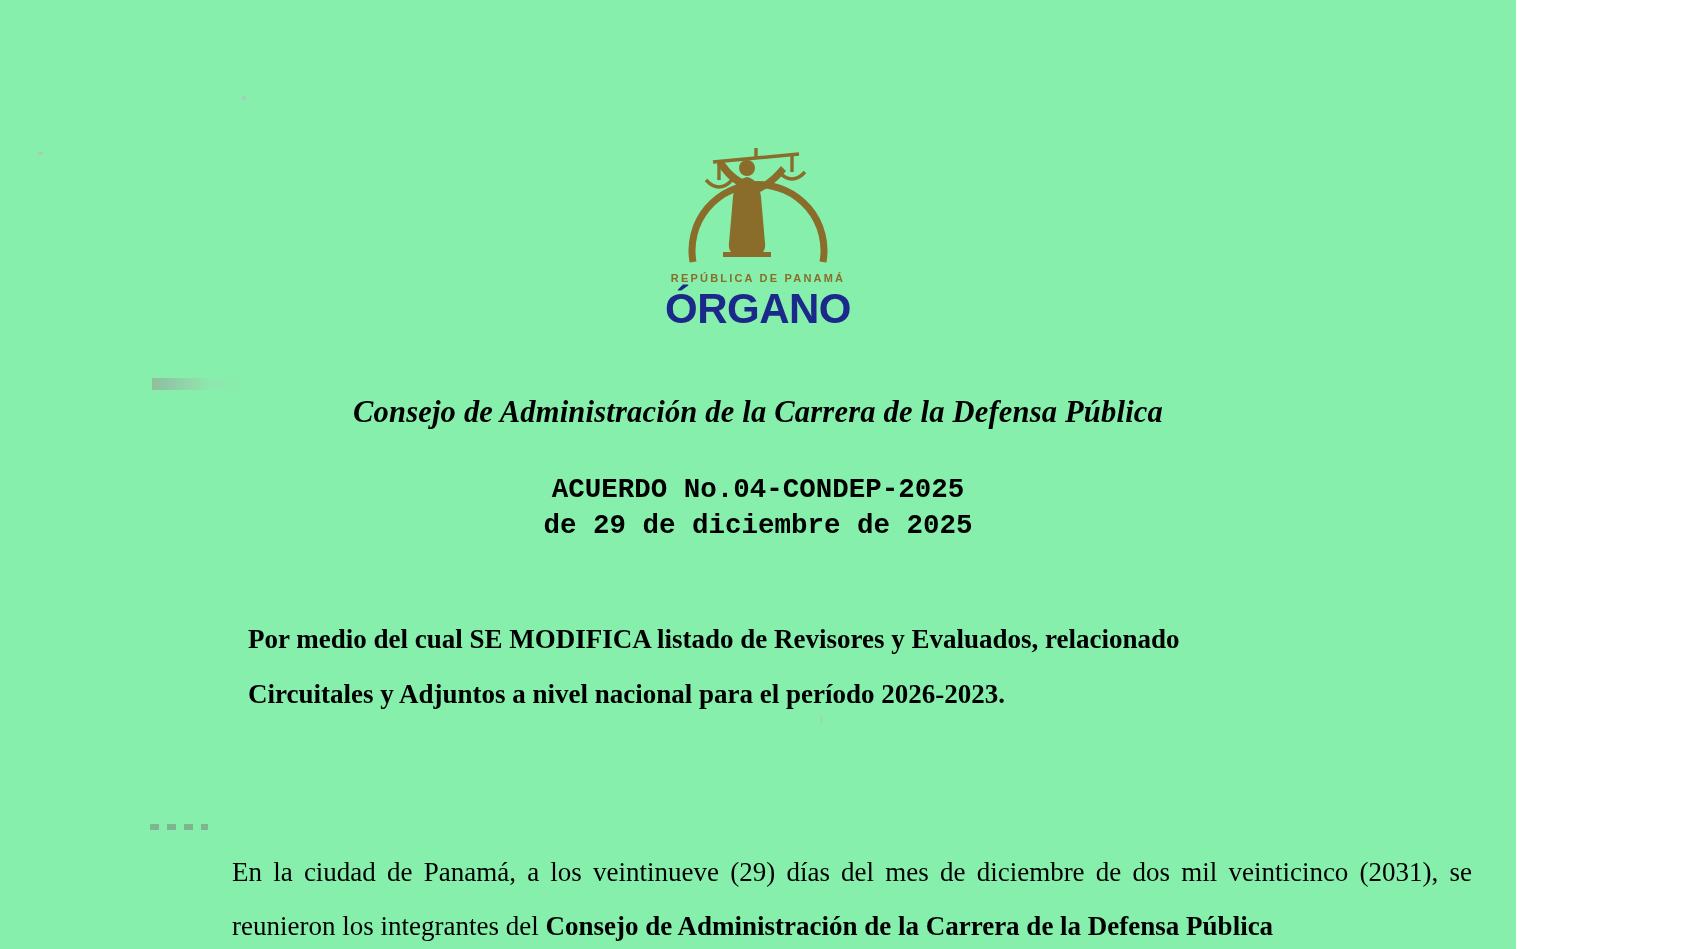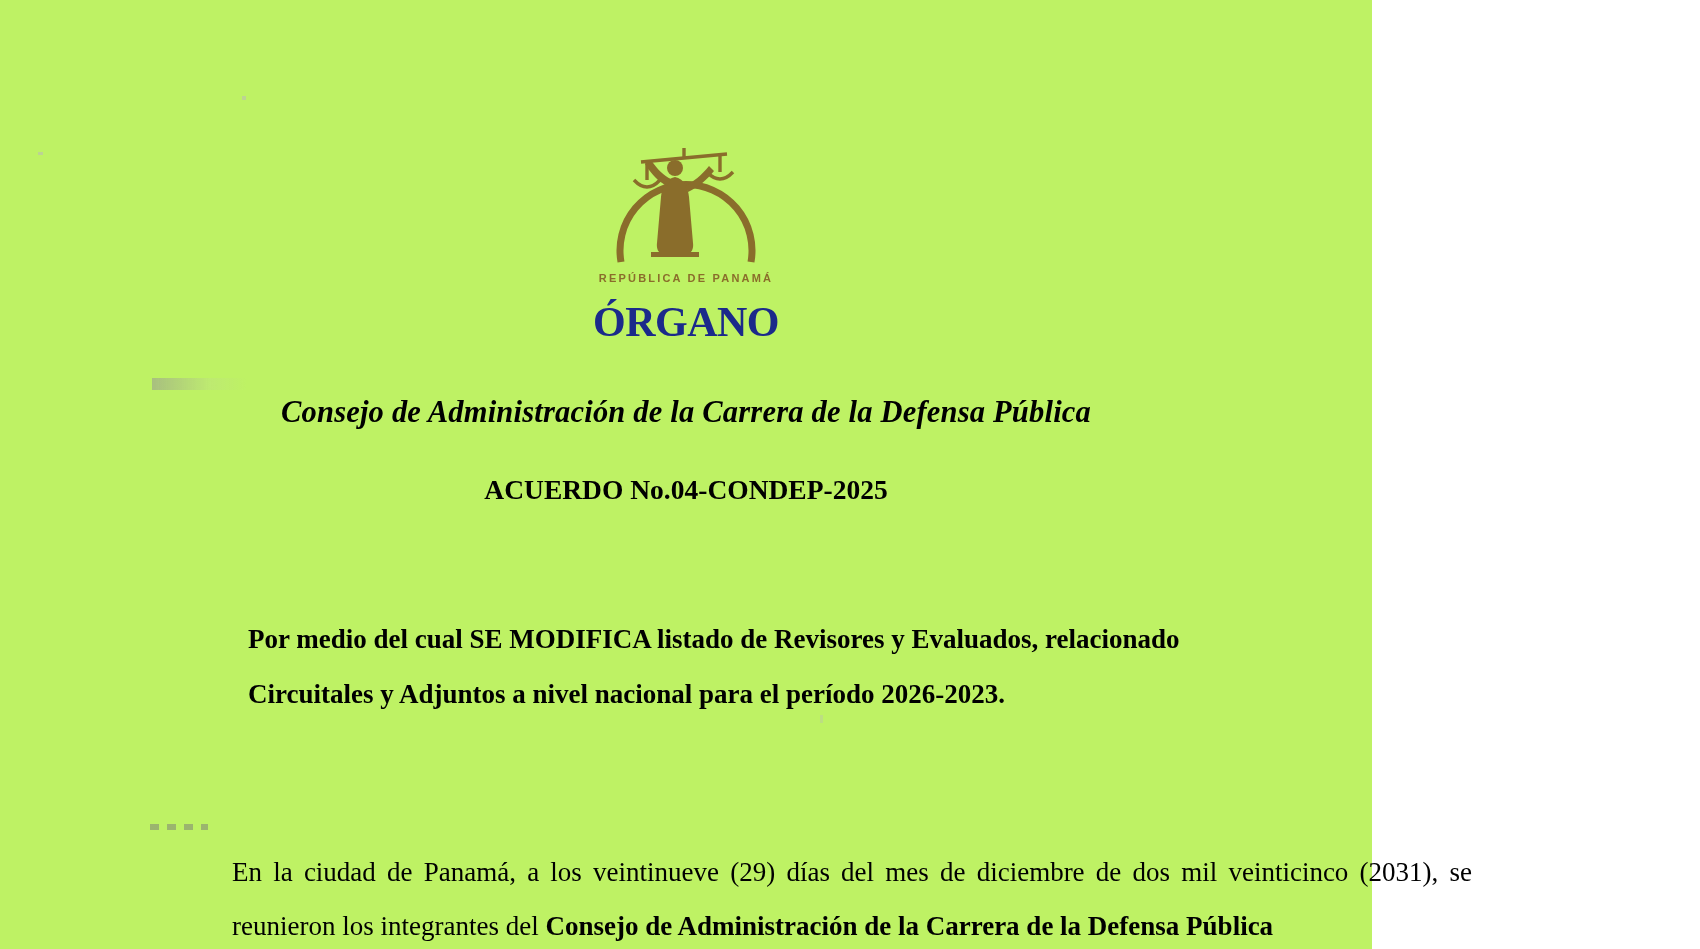--- a/index.html
+++ b/index.html
@@ -10,23 +10,23 @@
   body {
     width: 1700px;
     height: 949px;
     overflow: hidden;
     font-family: "Liberation Serif", serif;
     color: #000000;
   }
 
   .page {
     position: relative;
-    width: 1372px;
+    width: 1516px;
     height: 949px;
-    background: #bef264;
+    background: #86efac;
   }
 
   
   .logo-block {
     position: absolute;
     left: 0;
     right: 0;
     top: 140px;
     display: flex;
     flex-direction: column;
@@ -47,21 +47,21 @@
     color: #8a6d2b;
     margin-top: 2px;
   }
   .emblem-word1, .emblem-word2 {
     font-family: "Liberation Sans", sans-serif;
     font-weight: 700;
     color: #1b2a8a;
     letter-spacing: -0.5px;
     line-height: 0.98;
   }
-  .emblem-word1 { font-size: 42px; margin-top: 18px; font-family: Liberation Serif, serif; }
+  .emblem-word1 { font-size: 42px; margin-top: 4px; }
   .emblem-word2 { font-size: 42px; }
 
   
   .council-line {
     position: absolute;
     top: 395px;
     left: 0; right: 0;
     text-align: center;
     font-family: "Liberation Serif", serif;
     font-style: italic;
@@ -71,20 +71,21 @@
   }
 
   .acuerdo {
     position: absolute;
     top: 472px;
     left: 0; right: 0;
     text-align: center;
     font-weight: 700;
     font-size: 27.5px;
     line-height: 1.32;
+    font-family: Liberation Mono, monospace;
   }
 
   .subject {
     position: absolute;
     top: 612px;
     left: 248px;
     width: 1205px;
     text-align: left;
     font-weight: 700;
     font-size: 27px;
@@ -170,20 +171,21 @@
       </svg>
     </div>
     <div class="emblem-caption">REPÚBLICA DE PANAMÁ</div>
     <div class="emblem-word1">ÓRGANO</div>
   </div>
 
   <div class="council-line">Consejo de Administración de la Carrera de la Defensa Pública</div>
 
   <div class="acuerdo">
     <div>ACUERDO No.04-CONDEP-2025</div>
+    <div>de 29 de diciembre de 2025</div>
   </div>
 
   <div class="subject">
     <div>Por medio del cual SE MODIFICA listado de Revisores y Evaluados, relacionado</div>
     <div>Circuitales y Adjuntos a nivel nacional para el período 2026-2023.</div>
   </div>
 
   <p class="body-par"><span>En la ciudad de Panamá, a los veintinueve (29) días del mes de diciembre de dos mil veinticinco (2031), se reunieron los integrantes del </span><b>Consejo de Administración de la Carrera de la Defensa Pública</b><span></span></p>
 
 </div>

